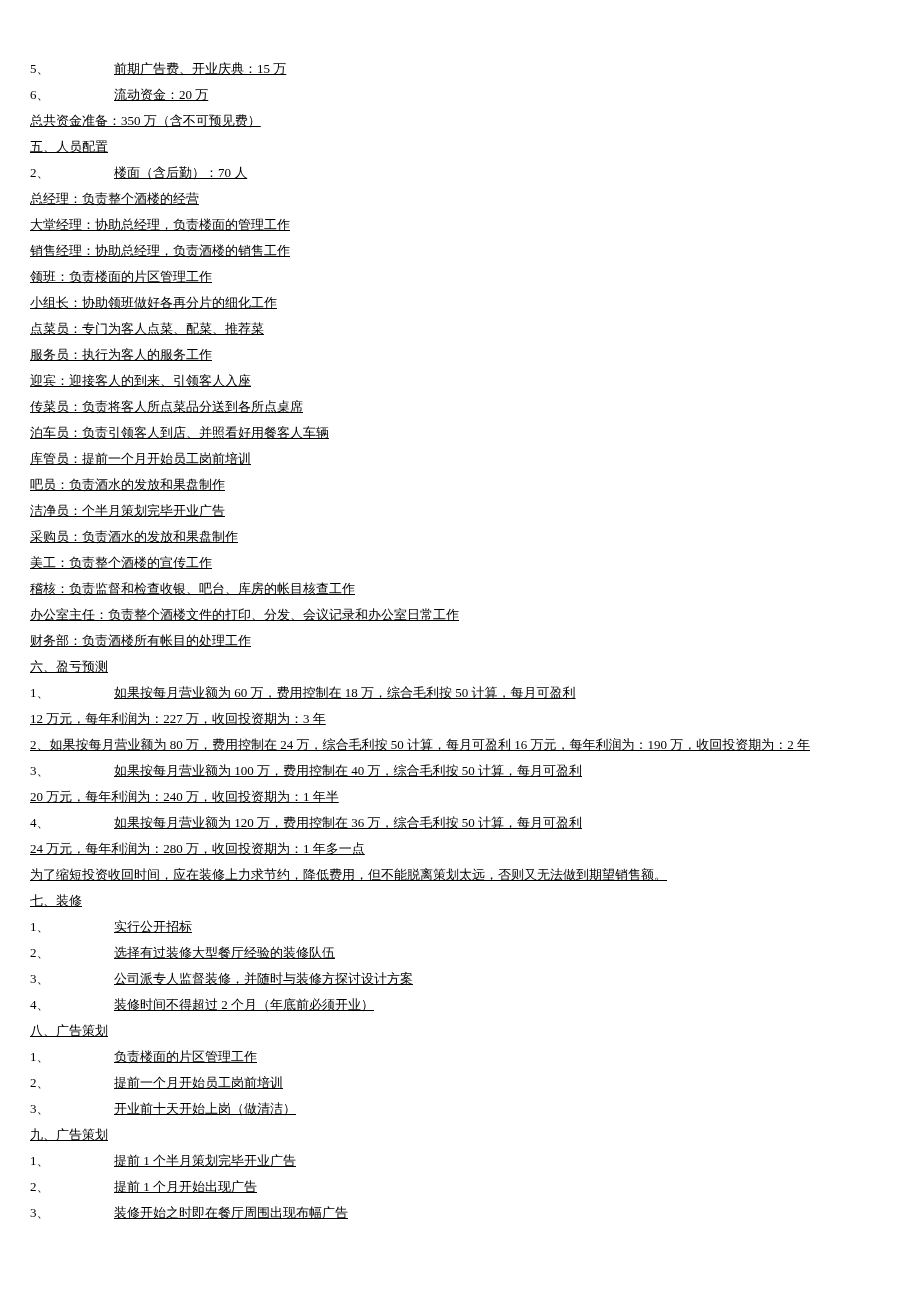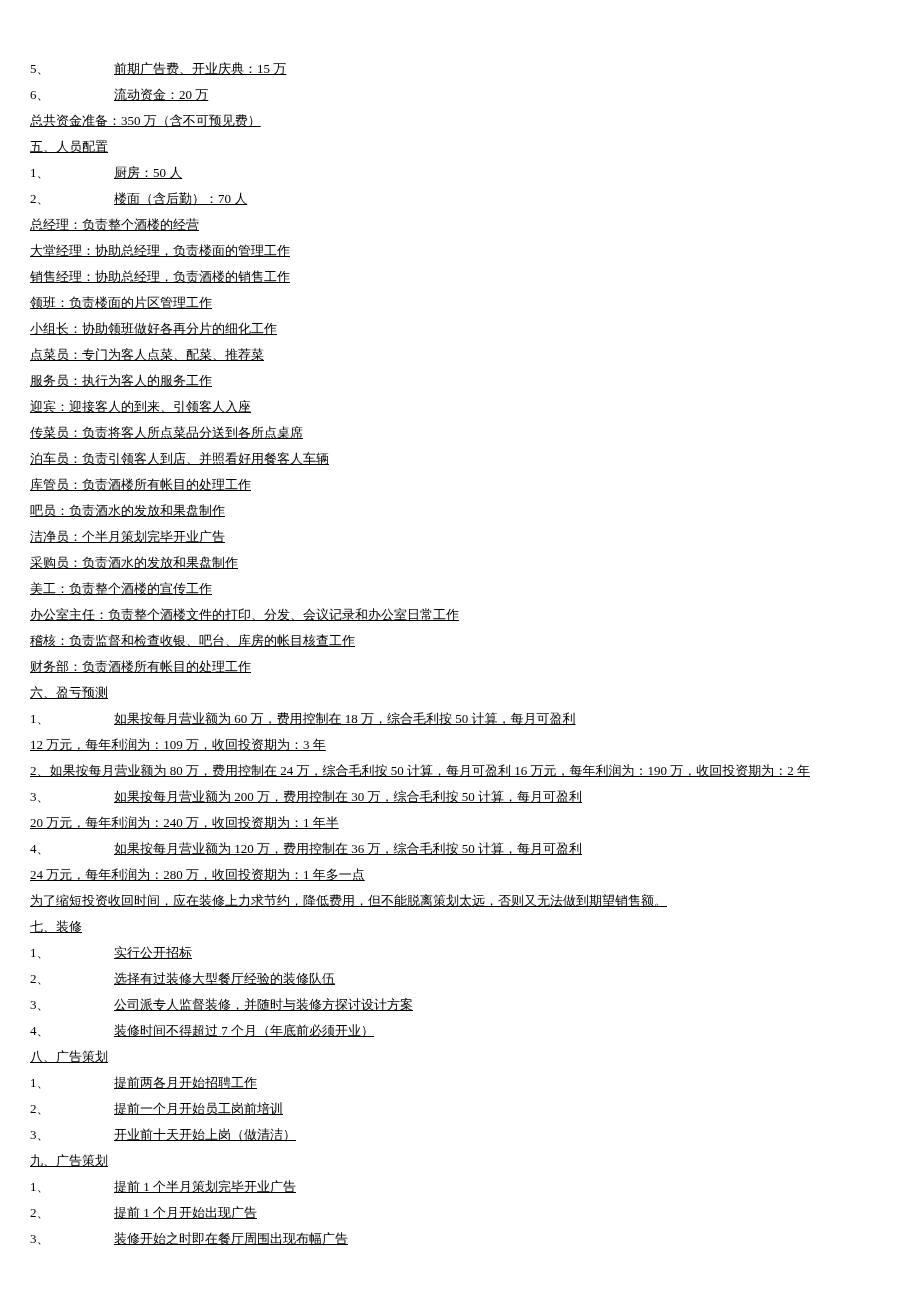--- a/index.html
+++ b/index.html
@@ -28,55 +28,54 @@
     }
   </style>
 </head>
 <body>
 
 <div id="doc">
     <div class="line num-item"><span class="num">5、</span><span class="gap"></span><span>前期广告费、开业庆典：15 万</span></div>
     <div class="line num-item"><span class="num">6、</span><span class="gap"></span><span>流动资金：20 万</span></div>
     <div class="line"><span>总共资金准备：350 万（含不可预见费）</span></div>
     <div class="line"><span>五、人员配置</span></div>
-    <div class="line num-item"><span class="num">1、</span><span class="gap"></span><span>厨房：50 人</span></div>
     <div class="line num-item"><span class="num">2、</span><span class="gap"></span><span>楼面（含后勤）：70 人</span></div>
     <div class="line"><span>总经理：负责整个酒楼的经营</span></div>
     <div class="line"><span>大堂经理：协助总经理，负责楼面的管理工作</span></div>
     <div class="line"><span>销售经理：协助总经理，负责酒楼的销售工作</span></div>
     <div class="line"><span>领班：负责楼面的片区管理工作</span></div>
     <div class="line"><span>小组长：协助领班做好各再分片的细化工作</span></div>
     <div class="line"><span>点菜员：专门为客人点菜、配菜、推荐菜</span></div>
     <div class="line"><span>服务员：执行为客人的服务工作</span></div>
     <div class="line"><span>迎宾：迎接客人的到来、引领客人入座</span></div>
     <div class="line"><span>传菜员：负责将客人所点菜品分送到各所点桌席</span></div>
     <div class="line"><span>泊车员：负责引领客人到店、并照看好用餐客人车辆</span></div>
-    <div class="line"><span>库管员：负责酒楼所有帐目的处理工作</span></div>
+    <div class="line"><span>库管员：提前一个月开始员工岗前培训</span></div>
     <div class="line"><span>吧员：负责酒水的发放和果盘制作</span></div>
     <div class="line"><span>洁净员：个半月策划完毕开业广告</span></div>
     <div class="line"><span>采购员：负责酒水的发放和果盘制作</span></div>
     <div class="line"><span>美工：负责整个酒楼的宣传工作</span></div>
+    <div class="line"><span>稽核：负责监督和检查收银、吧台、库房的帐目核查工作</span></div>
     <div class="line"><span>办公室主任：负责整个酒楼文件的打印、分发、会议记录和办公室日常工作</span></div>
-    <div class="line"><span>稽核：负责监督和检查收银、吧台、库房的帐目核查工作</span></div>
     <div class="line"><span>财务部：负责酒楼所有帐目的处理工作</span></div>
     <div class="line"><span>六、盈亏预测</span></div>
     <div class="line num-item"><span class="num">1、</span><span class="gap"></span><span>如果按每月营业额为 60 万，费用控制在 18 万，综合毛利按 50 计算，每月可盈利</span></div>
-    <div class="line"><span>12 万元，每年利润为：109 万，收回投资期为：3 年</span></div>
+    <div class="line"><span>12 万元，每年利润为：227 万，收回投资期为：3 年</span></div>
     <div class="line"><span>2、如果按每月营业额为 80 万，费用控制在 24 万，综合毛利按 50 计算，每月可盈利 16 万元，每年利润为：190 万，收回投资期为：2 年</span></div>
-    <div class="line num-item"><span class="num">3、</span><span class="gap"></span><span>如果按每月营业额为 200 万，费用控制在 30 万，综合毛利按 50 计算，每月可盈利</span></div>
+    <div class="line num-item"><span class="num">3、</span><span class="gap"></span><span>如果按每月营业额为 100 万，费用控制在 40 万，综合毛利按 50 计算，每月可盈利</span></div>
     <div class="line"><span>20 万元，每年利润为：240 万，收回投资期为：1 年半</span></div>
     <div class="line num-item"><span class="num">4、</span><span class="gap"></span><span>如果按每月营业额为 120 万，费用控制在 36 万，综合毛利按 50 计算，每月可盈利</span></div>
     <div class="line"><span>24 万元，每年利润为：280 万，收回投资期为：1 年多一点</span></div>
     <div class="line"><span>为了缩短投资收回时间，应在装修上力求节约，降低费用，但不能脱离策划太远，否则又无法做到期望销售额。</span></div>
     <div class="line"><span>七、装修</span></div>
     <div class="line num-item"><span class="num">1、</span><span class="gap"></span><span>实行公开招标</span></div>
     <div class="line num-item"><span class="num">2、</span><span class="gap"></span><span>选择有过装修大型餐厅经验的装修队伍</span></div>
     <div class="line num-item"><span class="num">3、</span><span class="gap"></span><span>公司派专人监督装修，并随时与装修方探讨设计方案</span></div>
-    <div class="line num-item"><span class="num">4、</span><span class="gap"></span><span>装修时间不得超过 7 个月（年底前必须开业）</span></div>
+    <div class="line num-item"><span class="num">4、</span><span class="gap"></span><span>装修时间不得超过 2 个月（年底前必须开业）</span></div>
     <div class="line"><span>八、广告策划</span></div>
-    <div class="line num-item"><span class="num">1、</span><span class="gap"></span><span>提前两各月开始招聘工作</span></div>
+    <div class="line num-item"><span class="num">1、</span><span class="gap"></span><span>负责楼面的片区管理工作</span></div>
     <div class="line num-item"><span class="num">2、</span><span class="gap"></span><span>提前一个月开始员工岗前培训</span></div>
     <div class="line num-item"><span class="num">3、</span><span class="gap"></span><span>开业前十天开始上岗（做清洁）</span></div>
     <div class="line"><span>九、广告策划</span></div>
     <div class="line num-item"><span class="num">1、</span><span class="gap"></span><span>提前 1 个半月策划完毕开业广告</span></div>
     <div class="line num-item"><span class="num">2、</span><span class="gap"></span><span>提前 1 个月开始出现广告</span></div>
     <div class="line num-item"><span class="num">3、</span><span class="gap"></span><span>装修开始之时即在餐厅周围出现布幅广告</span></div>
   </div>
 
 </body></html>

